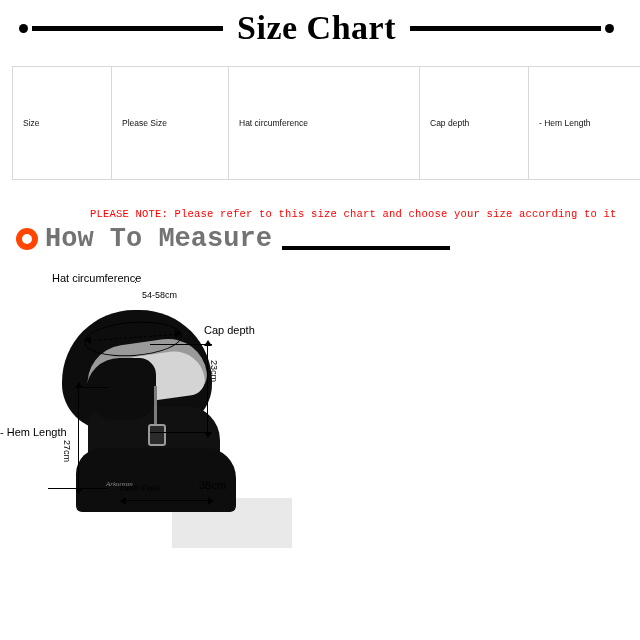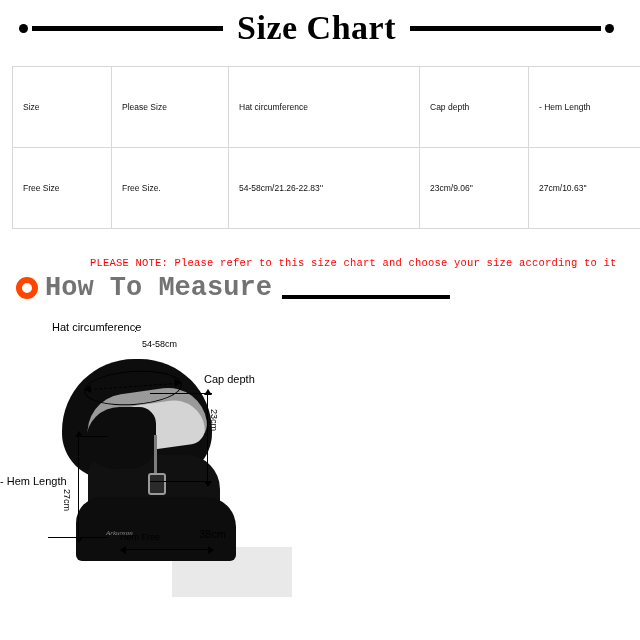--- a/index.html
+++ b/index.html
@@ -59,21 +59,21 @@
   }
   table.size-table {
     border-collapse: collapse;
     width: 616px;
     table-layout: fixed;
   }
   table.size-table td {
     border: 1px solid #d8d8d8;
     font-size: 8.5px;
     color: #111;
-    padding: 0 10px;
+    padding: 16px 10px;
     vertical-align: middle;
   }
   table.size-table tr.head-row td { height: 80px; }
   table.size-table tr.data-row td { height: 80px; }
   .col0 { width: 78px; }
   .col1 { width: 96px; }
   .col2 { width: 170px; }
   .col3 { width: 88px; }
   .col4 { width: 92px; }
 
@@ -315,28 +315,20 @@
 
 <div class="table-wrap">
   <table class="size-table">
     <tbody>
         <tr class="head-row">
       <td class="col0">Size</td>
       <td class="col1">Please Size</td>
       <td class="col2">Hat circumference</td>
       <td class="col3">Cap depth</td>
       <td class="col4">- Hem Length</td>
-
-    </tr>
-    <tr class="data-row">
-      <td class="col0">Free Size</td>
-      <td class="col1">Free Size.</td>
-      <td class="col2">54-58cm/21.26-22.83''</td>
-      <td class="col3">23cm/9.06''</td>
-      <td class="col4">27cm/10.63''</td>
 
     </tr>
   </tbody>
     </table>
 </div>
 
 <div class="note">PLEASE NOTE: Please refer to this size chart and choose your size according to it</div>
 
 <div class="howto-row">
   <div class="bullet-ring"></div>

